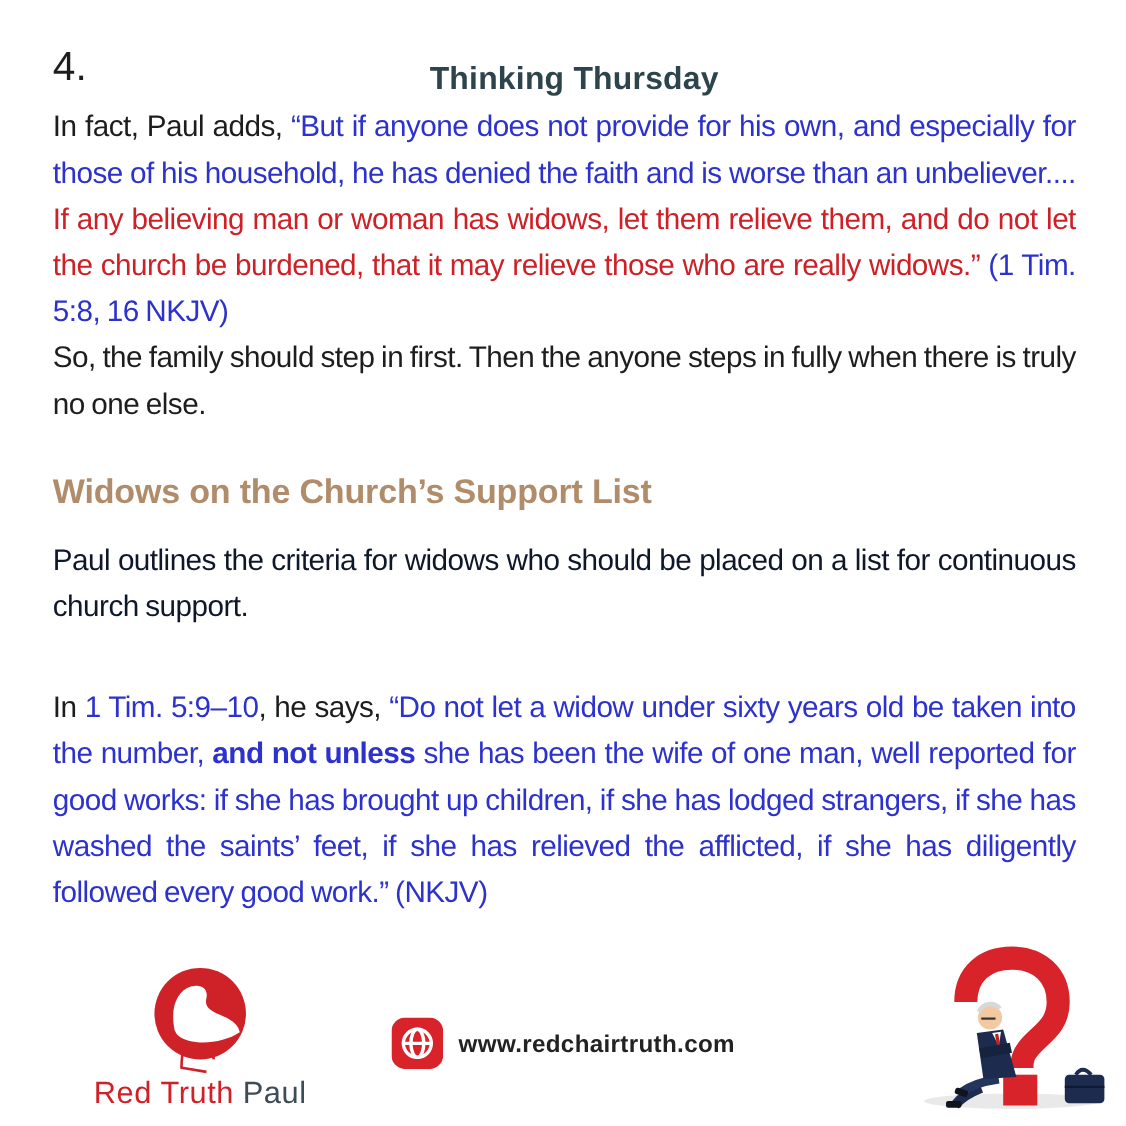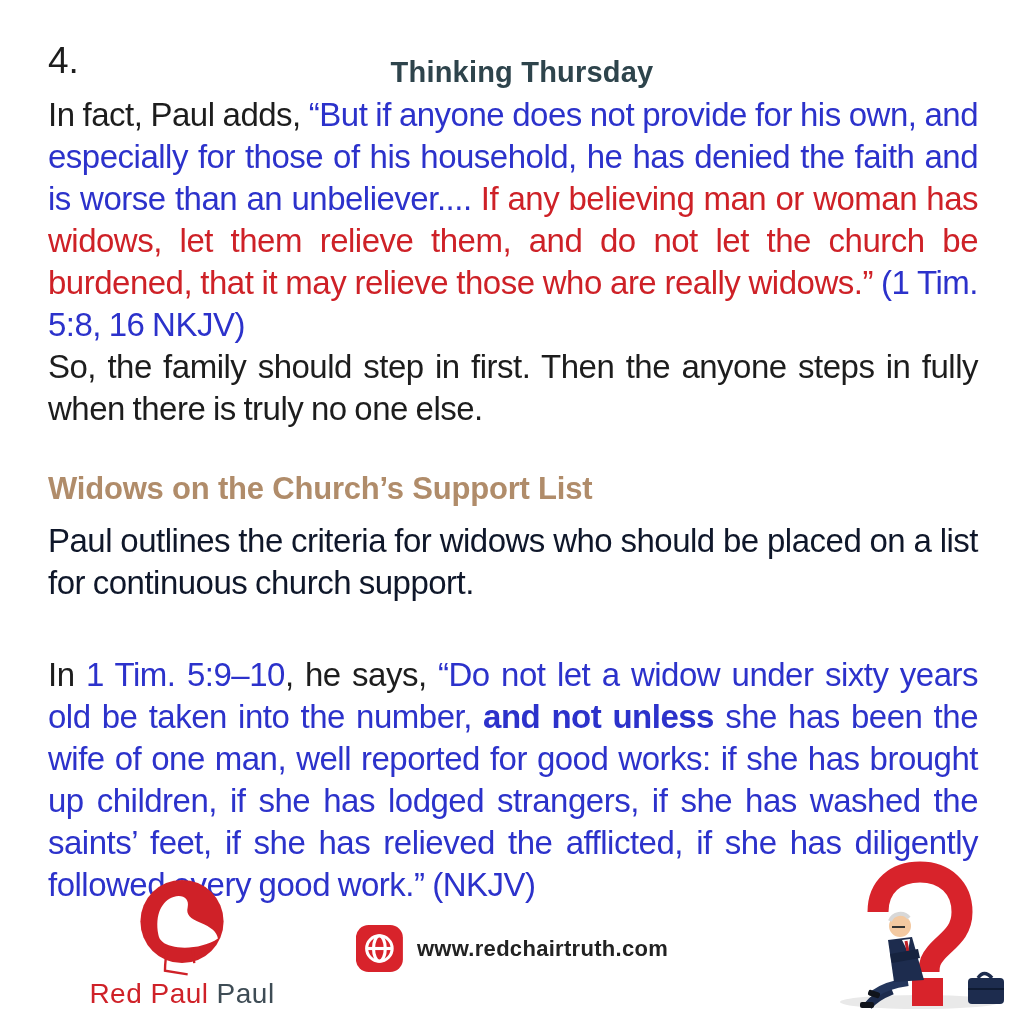--- a/index.html
+++ b/index.html
@@ -14,28 +14,28 @@
   .page-number {
     position:absolute; left:48px; top:40px;
     font-size:37px; font-weight:400; color:#1d1d1d;
   }
   .header-title {
     text-align:center; font-size:29px; font-weight:700;
     letter-spacing:0.2px; padding-top:12px;
   }
   .content { margin:0 46px 0 48px; }
   .para {
-    font-size:33px; line-height:42px;
+    font-size:27px; line-height:42px;
     letter-spacing:-0.5px; word-spacing:-1px;
     text-align:justify; margin:0; color:#1d1d1d;
   }
   .para.gap-top { margin-top:50px; }
   .section-heading {
     font-size:31px; line-height:42px; font-weight:700;
-    letter-spacing:-0.2px; margin:38px 0 10px 0;
+    letter-spacing:-0.2px; margin:38px 0 20px 0;
   }
   
   .logo {
     position:absolute; left:64px; bottom:14px; width:236px;
     text-align:center;
   }
   .logo svg { display:block; margin:0 auto; }
   .brand { font-size:28px; font-weight:500; letter-spacing:0.5px; margin-top:-6px; white-space:nowrap; }
   .brand .sep { display:inline-block; width:8px; }
   .website {
@@ -70,21 +70,21 @@
 
   <div class="logo">
     <svg width="104" height="108" viewBox="0 0 110 114">
       <circle cx="55" cy="48" r="44" fill="#cf2128"></circle>
       <path d="M30,62 C26,40 34,26 46,22 C56,19 63,24 61,33 C59,41 64,45 74,49
                C86,54 92,59 93,66 C80,75 58,78 44,74 C36,72 31,68 30,62 Z" fill="#ffffff"></path>
       <path d="M40,74 C38,84 37,92 37,100 L61,104" fill="none" stroke="#cf2128" stroke-width="2.5"></path>
       <path d="M66,76 L68,92" fill="none" stroke="#cf2128" stroke-width="2.5"></path>
     </svg>
     <div class="brand">
-      <span class="first" style="color: rgb(207, 33, 40);">Red Paul</span><span class="sep"></span><span class="second" style="color: rgb(62, 76, 85);">Paul</span>
+      <span class="first" style="color: rgb(207, 33, 40);">Red Truth</span><span class="sep"></span><span class="second" style="color: rgb(62, 76, 85);">Paul</span>
     </div>
   </div>
 
   <div class="website">
     <svg width="47" height="47" viewBox="0 0 48 48">
       <rect x="0" y="0" width="48" height="48" rx="13" fill="#d8232b"></rect>
       <circle cx="24" cy="24" r="13" fill="none" stroke="#ffffff" stroke-width="3.2"></circle>
       <ellipse cx="24" cy="24" rx="6" ry="13" fill="none" stroke="#ffffff" stroke-width="3.2"></ellipse>
       <line x1="11" y1="24" x2="37" y2="24" stroke="#ffffff" stroke-width="3.2"></line>
     </svg>

